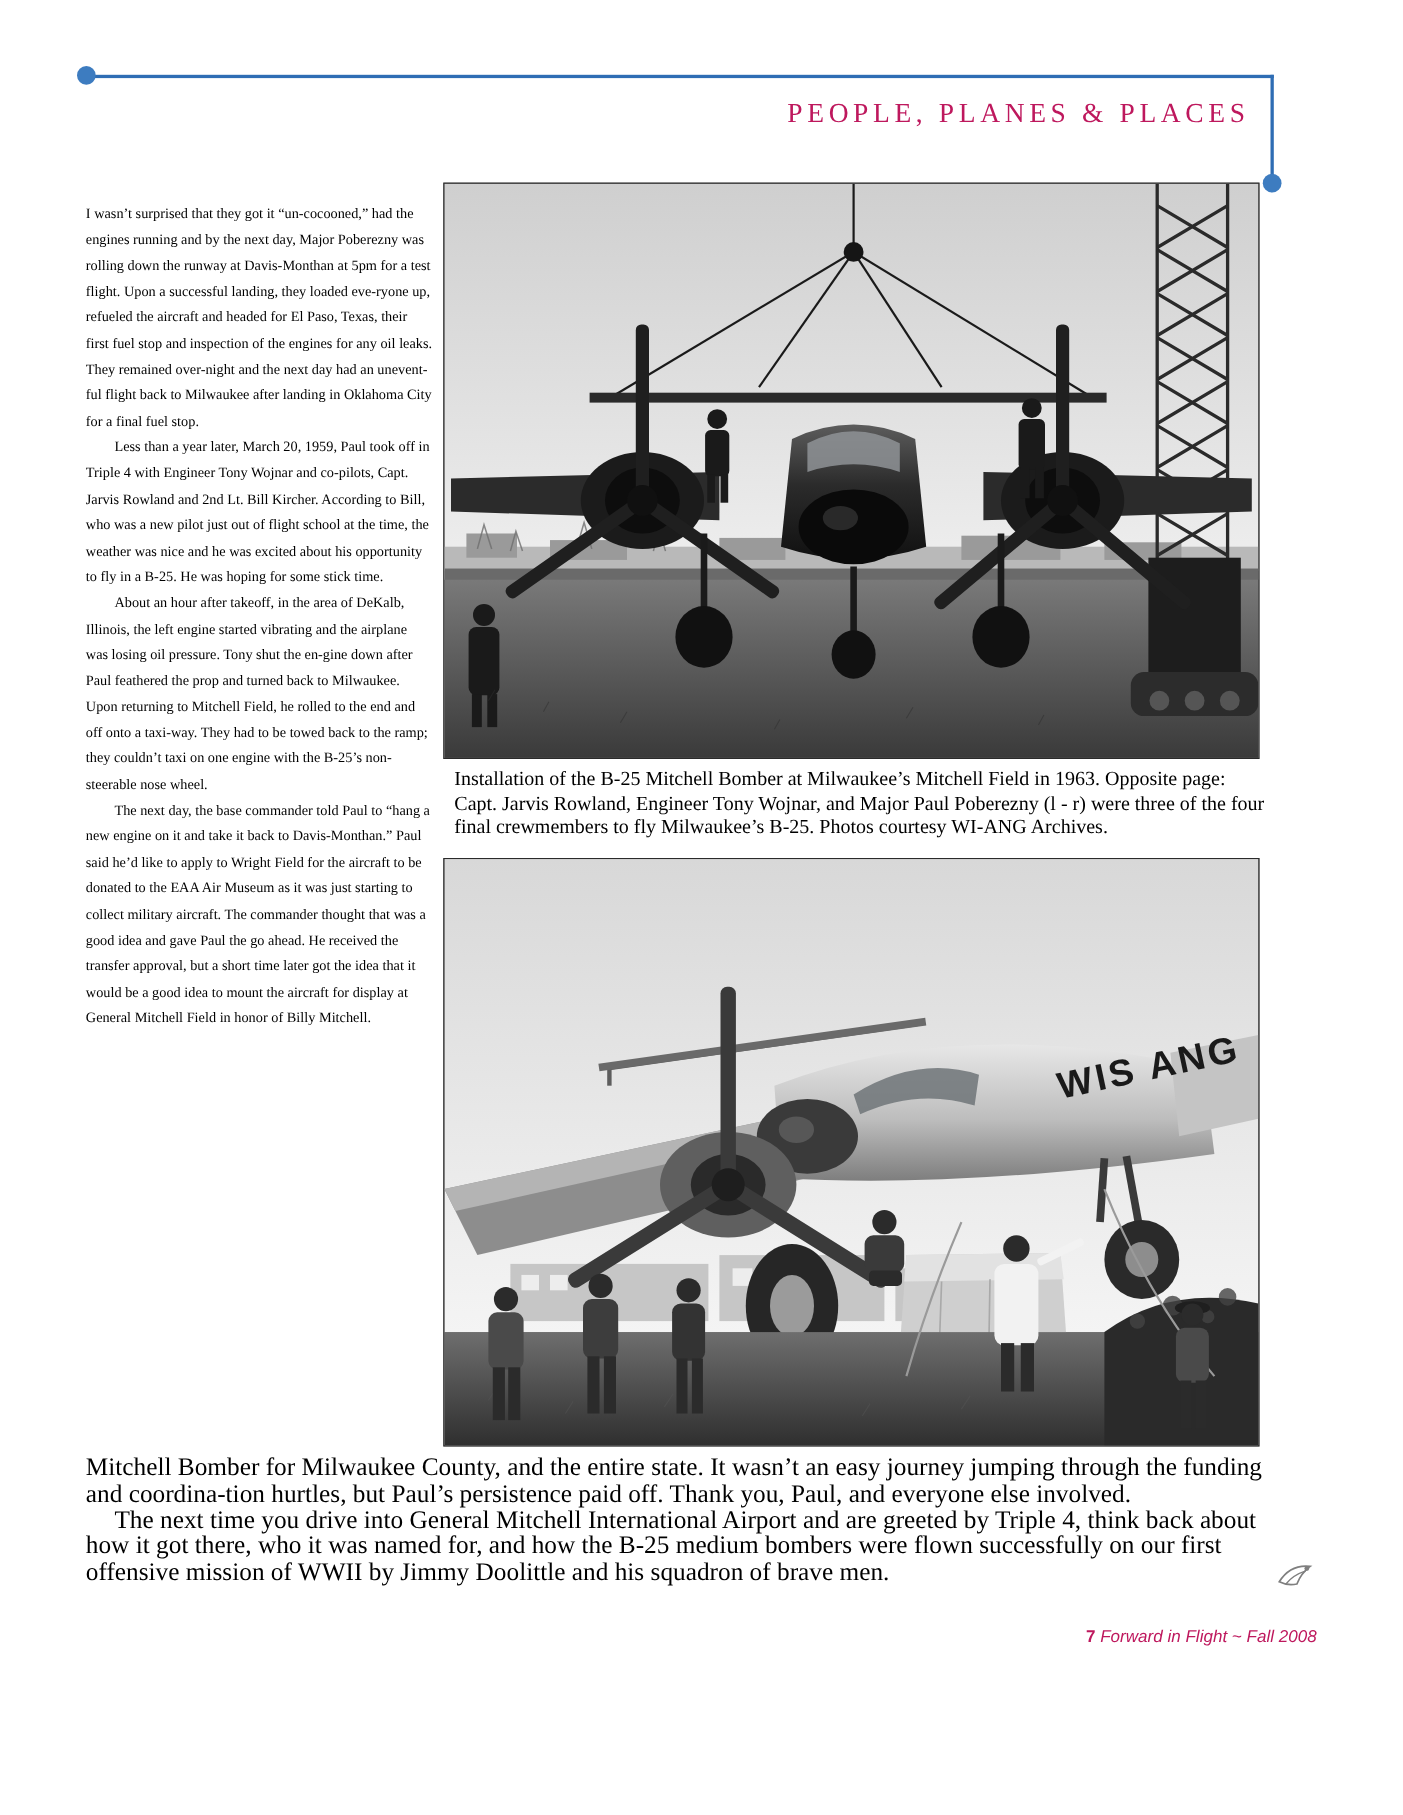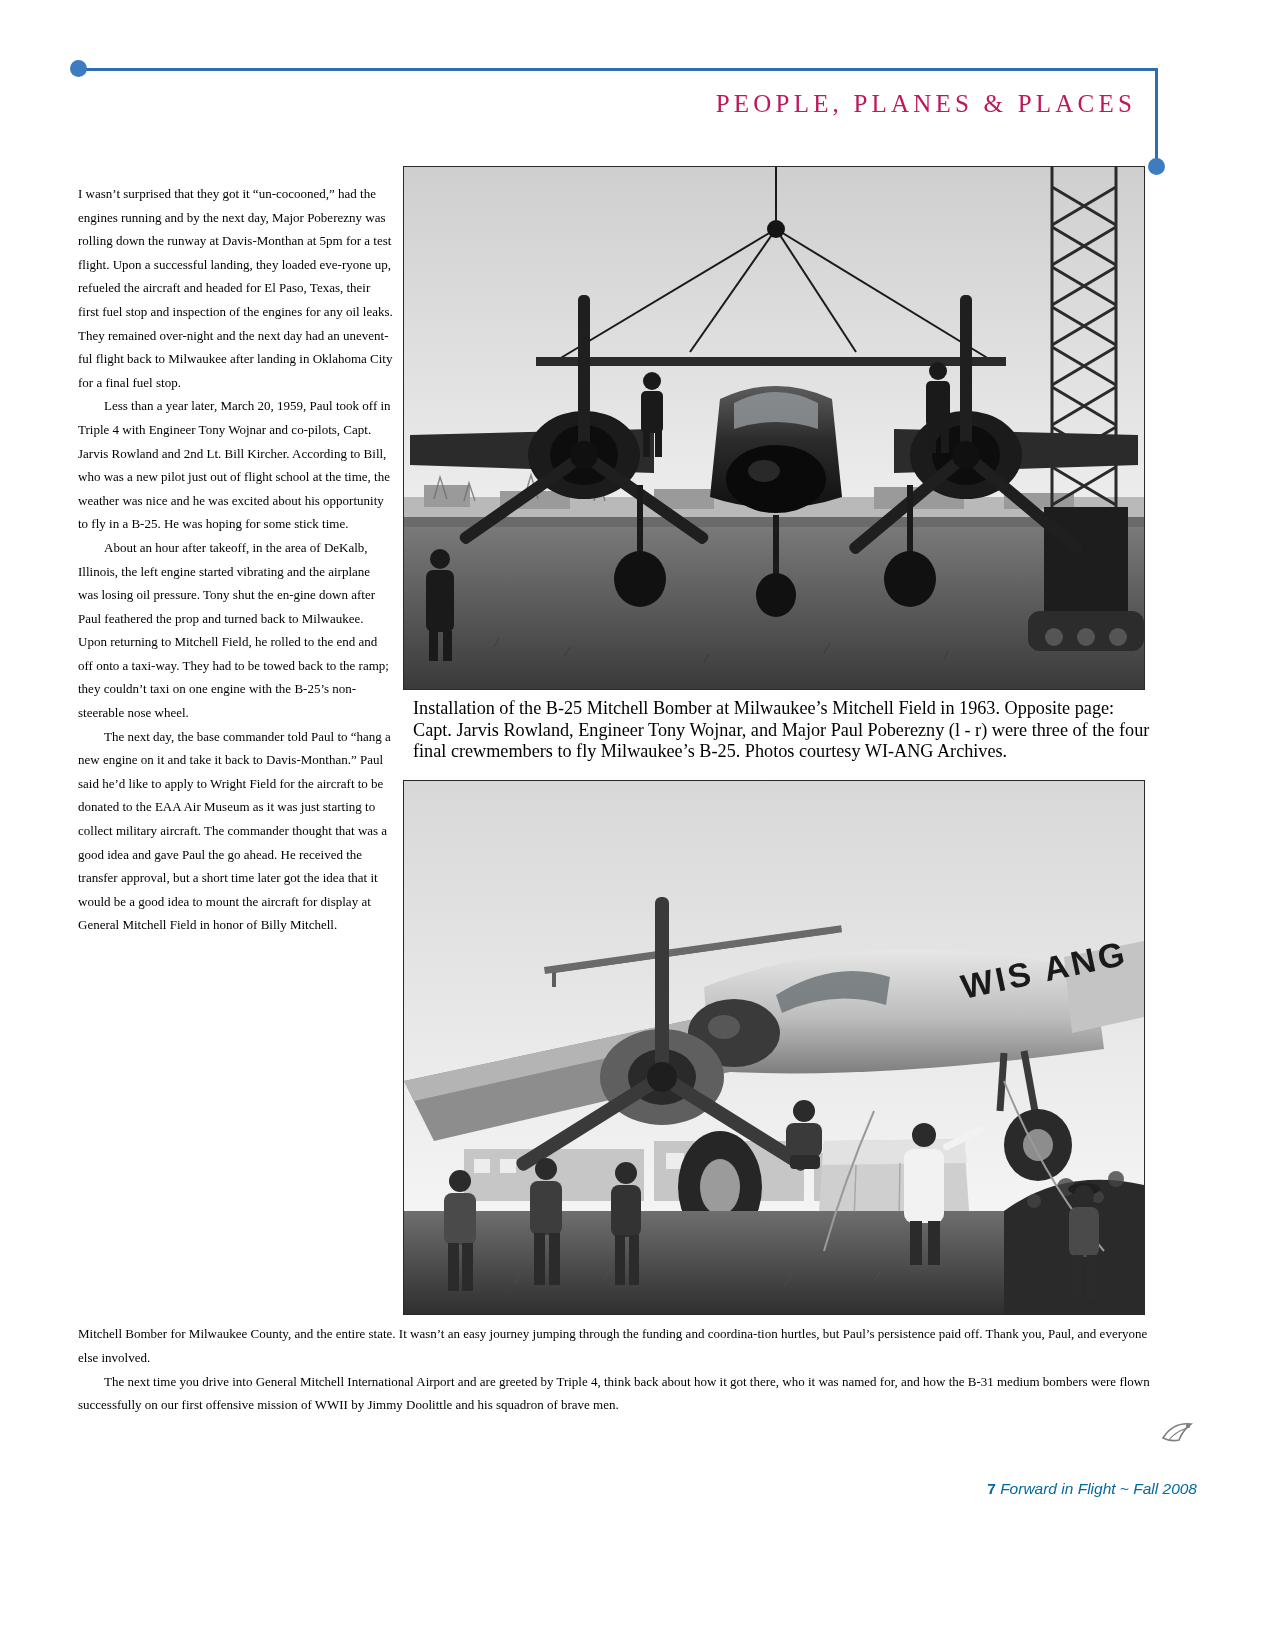--- a/index.html
+++ b/index.html
@@ -130,37 +130,37 @@
 
   
   #bottom-text {
     position: absolute;
     left: 0;
     top: 1140px;
     width: 1080px;
   }
   #bottom-text p {
     margin: 0;
-    font-size: 13px;
+    font-size: 23px;
     line-height: 23.8px;
     text-align: left;
   }
   #bottom-text p.indent {
     text-indent: 26px;
   }
 
   
   #footer {
     position: absolute;
     right: 78px;
     top: 1480px;
     font-family: "Liberation Sans", "DejaVu Sans", sans-serif;
     font-size: 15.5px;
     font-style: italic;
-    color: #0369a1;
+    color: #be185d;
     white-space: nowrap;
   }
   #footer .pagenum {
     font-weight: bold;
     font-style: normal;
   }
   #footer-logo {
     position: absolute;
     right: 80px;
     top: 1418px;
@@ -468,21 +468,21 @@
           <rect x="-15" y="14" width="30" height="50" rx="8" fill="#4a4a4a"></rect>
           <rect x="-11" y="62" width="10" height="44"></rect>
           <rect x="3" y="62" width="10" height="44"></rect>
         </g>
       </g>
     </svg>
   </div>
 
   <div id="bottom-text">
     <p>Mitchell Bomber for Milwaukee County, and the entire state. It wasn’t an easy journey jumping through the funding and coordina-tion hurtles, but Paul’s persistence paid off. Thank you, Paul, and everyone else involved.</p>
-    <p class="indent">The next time you drive into General Mitchell International Airport and are greeted by Triple 4, think back about how it got there, who it was named for, and how the B-31 medium bombers were flown successfully on our first offensive mission of WWII by Jimmy Doolittle and his squadron of brave men.</p>
+    <p class="indent">The next time you drive into General Mitchell International Airport and are greeted by Triple 4, think back about how it got there, who it was named for, and how the B-25 medium bombers were flown successfully on our first offensive mission of WWII by Jimmy Doolittle and his squadron of brave men.</p>
   </div>
 
 </div>
 
 <svg id="footer-logo" viewBox="0 0 34 30">
   <path d="M2 20 Q12 4 30 6 Q22 12 18 22 Q10 24 2 20 Z" fill="none" stroke="#555" stroke-width="1.6"></path>
   <path d="M8 22 Q14 14 26 10" fill="none" stroke="#555" stroke-width="1.2"></path>
   <circle cx="27" cy="8" r="2.2" fill="#555"></circle>
 </svg>
 

